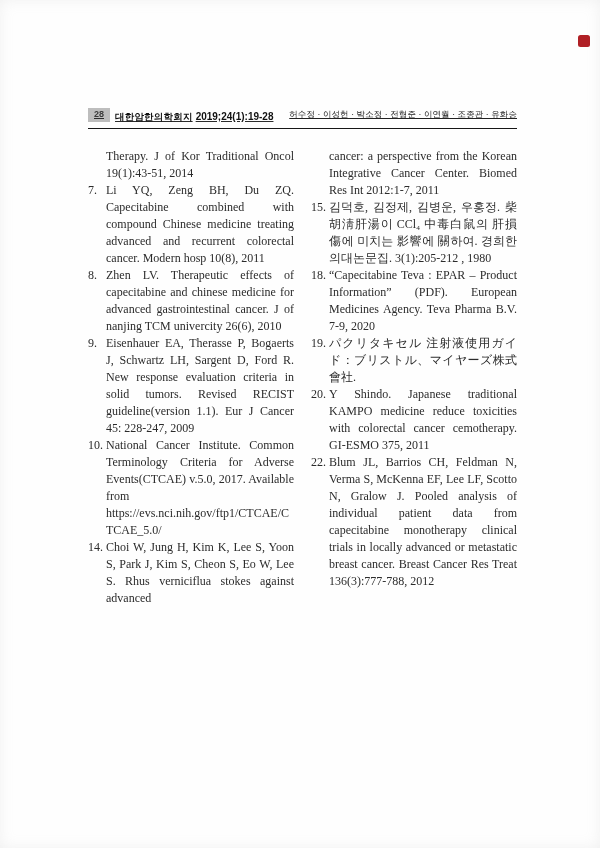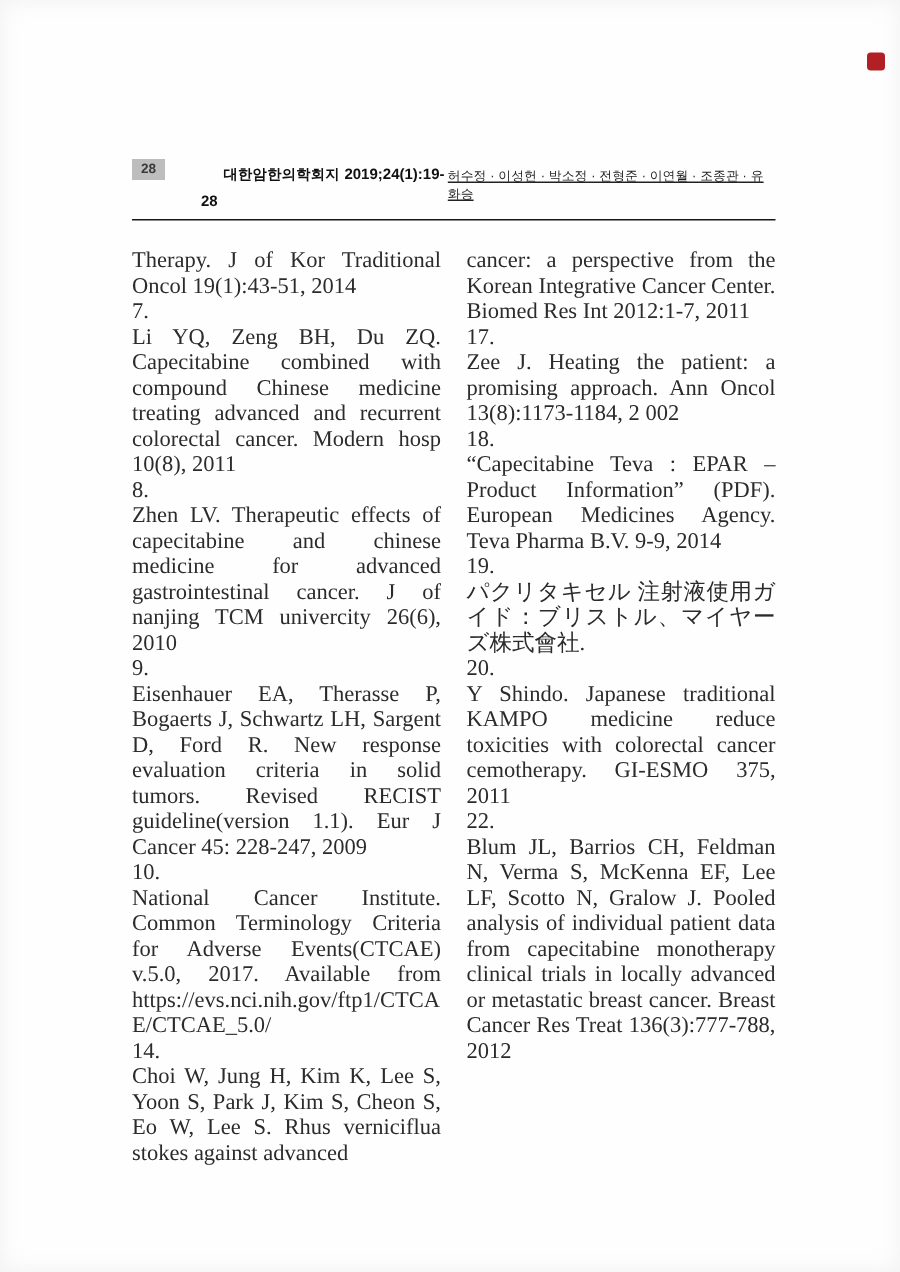--- a/index.html
+++ b/index.html
@@ -37,37 +37,37 @@
   .page-header {
     display: flex;
     align-items: center;
     justify-content: space-between;
     border-bottom: 1.6px solid #161616;
     padding-bottom: 4px;
     font-family: "Liberation Sans", sans-serif;
   }
   .header-left {
     display: flex;
-    align-items: flex-start;
-    gap: 24px;
+    align-items: center;
+    gap: 5px;
+    text-decoration: underline;
   }
   .page-num {
     background: #bdbdbd;
     color: #3a3a3a;
     font-size: 9px;
     font-weight: bold;
     padding: 1px 6px 2px 6px;
     line-height: 11px;
   }
   .journal-title {
     font-weight: bold;
     font-size: 9.5px;
     letter-spacing: 0.2px;
     color: #111;
-    margin-left: 15px;
   }
   .issue-info {
     font-weight: bold;
     font-size: 10px;
     color: #111;
     margin-left: 3px;
     margin-top: 14px;
   }
   .authors {
     font-size: 8.5px;
@@ -79,23 +79,22 @@
     display: flex;
     gap: 17px;
     margin-top: 19px;
   }
   .col {
     width: 206px;
     flex: none;
   }
   .ref-item {
     display: flex;
-    font-size: 15px;
+    font-size: 12px;
     line-height: 17px;
-    flex-direction: column;
   }
   .ref-num {
     flex: none;
     width: 18px;
     color: #2b2b2b;
   }
   .ref-text {
     flex: 1;
     text-align: justify;
     word-break: break-word;
@@ -147,26 +146,26 @@
             <span class="ref-num">14.</span>
             <span class="ref-text">Choi W, Jung H, Kim K, Lee S, Yoon S, Park J, Kim S, Cheon S, Eo W, Lee S. Rhus verniciflua stokes against advanced</span>
           </div>
         </div>
       <div class="col" id="col-right">
           <div class="ref-item">
             <span class="ref-num"></span>
             <span class="ref-text">cancer: a perspective from the Korean Integrative Cancer Center. Biomed Res Int 2012:1-7, 2011</span>
           </div>
           <div class="ref-item">
-            <span class="ref-num">17.</span>
-            <span class="ref-text">Zee J. Heating the patient: a promising approach. Ann Oncol 13(8):1173-1184, 2 002</span>
+            <span class="ref-num">15.</span>
+            <span class="ref-text">김덕호, 김정제, 김병운, 우홍정. 柴胡淸肝湯이 CCl₄ 中毒白鼠의 肝損傷에 미치는 影響에 關하여. 경희한의대논문집. 3(1):205-212 , 1980</span>
           </div>
           <div class="ref-item">
             <span class="ref-num">18.</span>
-            <span class="ref-text">“Capecitabine Teva : EPAR – Product Information” (PDF). European Medicines Agency. Teva Pharma B.V. 9-9, 2014</span>
+            <span class="ref-text">“Capecitabine Teva : EPAR – Product Information” (PDF). European Medicines Agency. Teva Pharma B.V. 7-9, 2020</span>
           </div>
           <div class="ref-item">
             <span class="ref-num">19.</span>
             <span class="ref-text">パクリタキセル 注射液使用ガイド：ブリストル、マイヤーズ株式會社.</span>
           </div>
           <div class="ref-item">
             <span class="ref-num">20.</span>
             <span class="ref-text">Y Shindo. Japanese traditional KAMPO medicine reduce toxicities with colorectal cancer cemotherapy. GI-ESMO 375, 2011</span>
           </div>
           <div class="ref-item">

